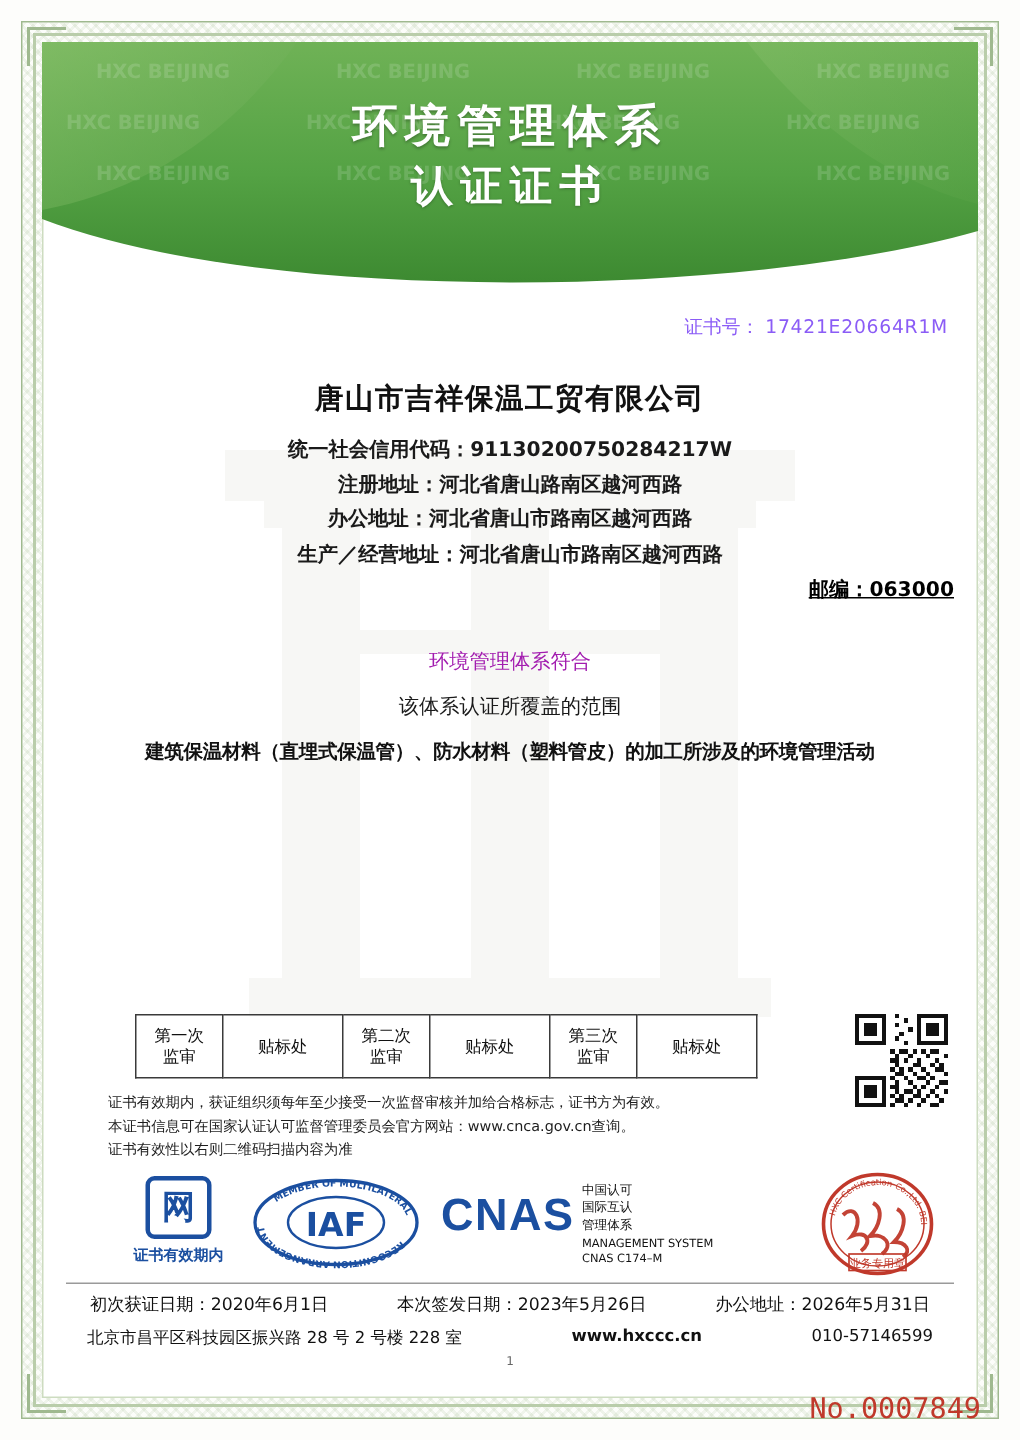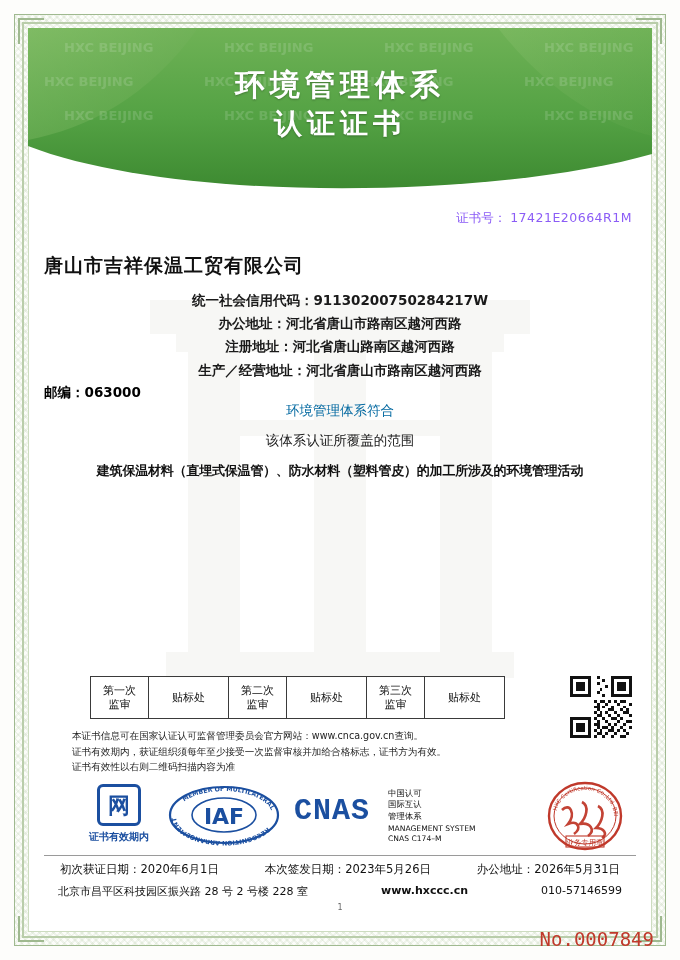--- a/index.html
+++ b/index.html
@@ -104,49 +104,52 @@
   .hereby {
     text-align: center;
     font-size: 18px;
     font-weight: bold;
     letter-spacing: 8px;
     color: #111;
     font-family: "DejaVu Sans", sans-serif;
     margin-bottom: 14px;
   }
   .company {
+    text-align: center;
     font-size: 19px;
     font-weight: bold;
     color: #111;
     font-family: Liberation Sans, sans-serif;
     letter-spacing: 1px;
     margin-bottom: 10px;
   }
   .info-line {
     text-align: center;
     font-size: 13.5px;
     color: #1a1a1a;
     font-family: "DejaVu Sans", sans-serif;
     line-height: 1.72;
     font-weight: bold;
   }
   .info-line .lbl { font-weight: bold; }
   .zip {
-    text-align: left;
+    text-align: right;
     font-size: 13.5px;
     font-weight: bold;
     font-family: "DejaVu Sans", sans-serif;
     margin-top: 2px;
+    text-decoration: underline;
   }
 
   .conform {
     text-align: center;
     font-size: 13.5px;
     font-family: "DejaVu Sans", sans-serif;
-    color: #0369a1;
+    margin-top: 30px;
+    color: #a21caf;
   }
   .standard {
     text-align: center;
     font-size: 15px;
     font-weight: bold;
     font-family: "DejaVu Sans", sans-serif;
     margin-top: 10px;
     color: #111;
   }
   .standard .req { font-size: 13.5px; }
@@ -236,21 +239,21 @@
     margin-top: 4px; font-family: "DejaVu Sans", sans-serif;
   }
 
   
   .logo-iaf { left: 96px; top: 2px; width: 112px; height: 62px; }
 
   
   .logo-cnas { left: 222px; top: 12px; }
   .cnas-text {
     font-size: 30px; font-weight: bold; color: #1b4fa0;
-    letter-spacing: 1px; font-family: Liberation Mono, monospace;
+    letter-spacing: 1px; font-family: Liberation Sans, sans-serif;
   }
 
   
   .logo-acc { left: 316px; top: 6px; width: 150px; }
   .acc-cn { font-size: 8.4px; line-height: 1.35; color: #111; font-family: "DejaVu Sans", sans-serif; }
   .acc-en { font-size: 7.6px; line-height: 1.35; color: #111; margin-top: 2px; font-family: "DejaVu Sans", sans-serif; }
 
   
   .logo-seal { right: -4px; top: -2px; width: 78px; height: 72px; }
 
@@ -368,24 +371,24 @@
       <span class="num">17421E20664R1M</span>
     </div>
 
 
     <div class="company">唐山市吉祥保温工贸有限公司</div>
 
     <div class="info-line">
       <span class="lbl">统一社会信用代码：</span><span>91130200750284217W</span>
     </div>
     <div class="info-line">
+      <span class="lbl">注册地址：</span><span>河北省唐山路南区越河西路</span>
+    </div>
+    <div class="info-line">
       <span class="lbl">办公地址：</span><span>河北省唐山市路南区越河西路</span>
-    </div>
-    <div class="info-line">
-      <span class="lbl">注册地址：</span><span>河北省唐山路南区越河西路</span>
     </div>
     <div class="info-line">
       <span class="lbl">生产／经营地址：</span><span>河北省唐山市路南区越河西路</span>
     </div>
     <div class="zip">邮编：063000</div>
 
     <div class="conform">环境管理体系符合</div>
 
 
     <div class="scope-label">该体系认证所覆盖的范围</div>
@@ -485,22 +488,22 @@
       <rect x="15" y="19" width="1" height="1"></rect>
         <rect x="19" y="19" width="1" height="1"></rect>
       <rect x="8" y="20" width="1" height="1"></rect>
         <rect x="11" y="20" width="1" height="1"></rect>
       <rect x="14" y="20" width="1" height="1"></rect>
         <rect x="17" y="20" width="2" height="1"></rect>
     </g>
   </svg>
 
   <div class="notes">
+    <div>证书有效期内，获证组织须每年至少接受一次监督审核并加给合格标志，证书方为有效。</div>
     <div>本证书信息可在国家认证认可监督管理委员会官方网站：www.cnca.gov.cn查询。</div>
-    <div>证书有效期内，获证组织须每年至少接受一次监督审核并加给合格标志，证书方为有效。</div>
     <div>证书有效性以右则二维码扫描内容为准</div>
   </div>
 
   <div class="logos">
 
     <div class="logo logo-hxc">
       <div class="hxc-box">网</div>
       <div class="hxc-text">证书有效期内</div>
     </div>
 

